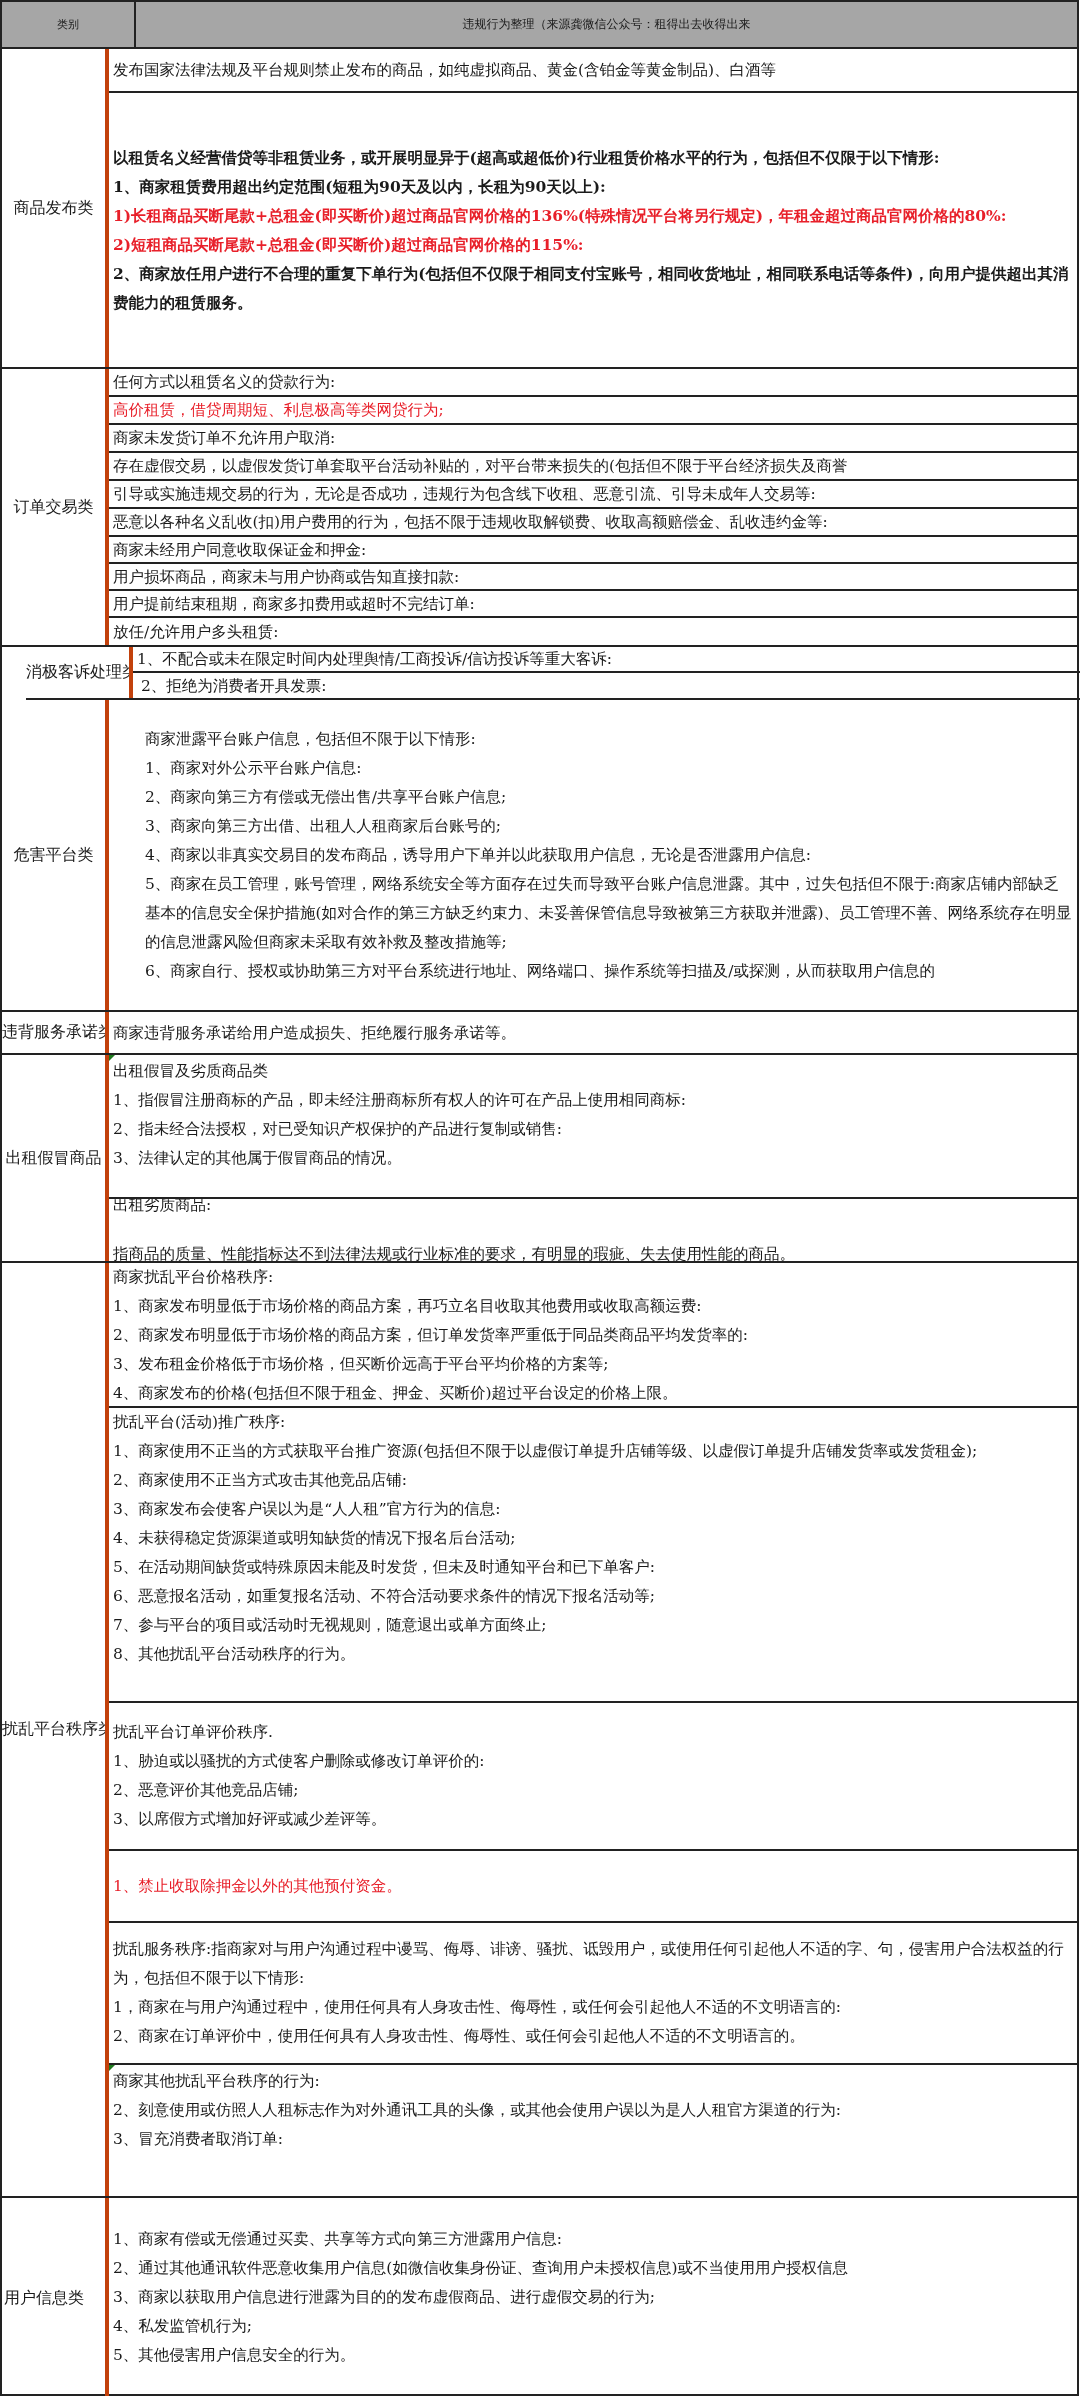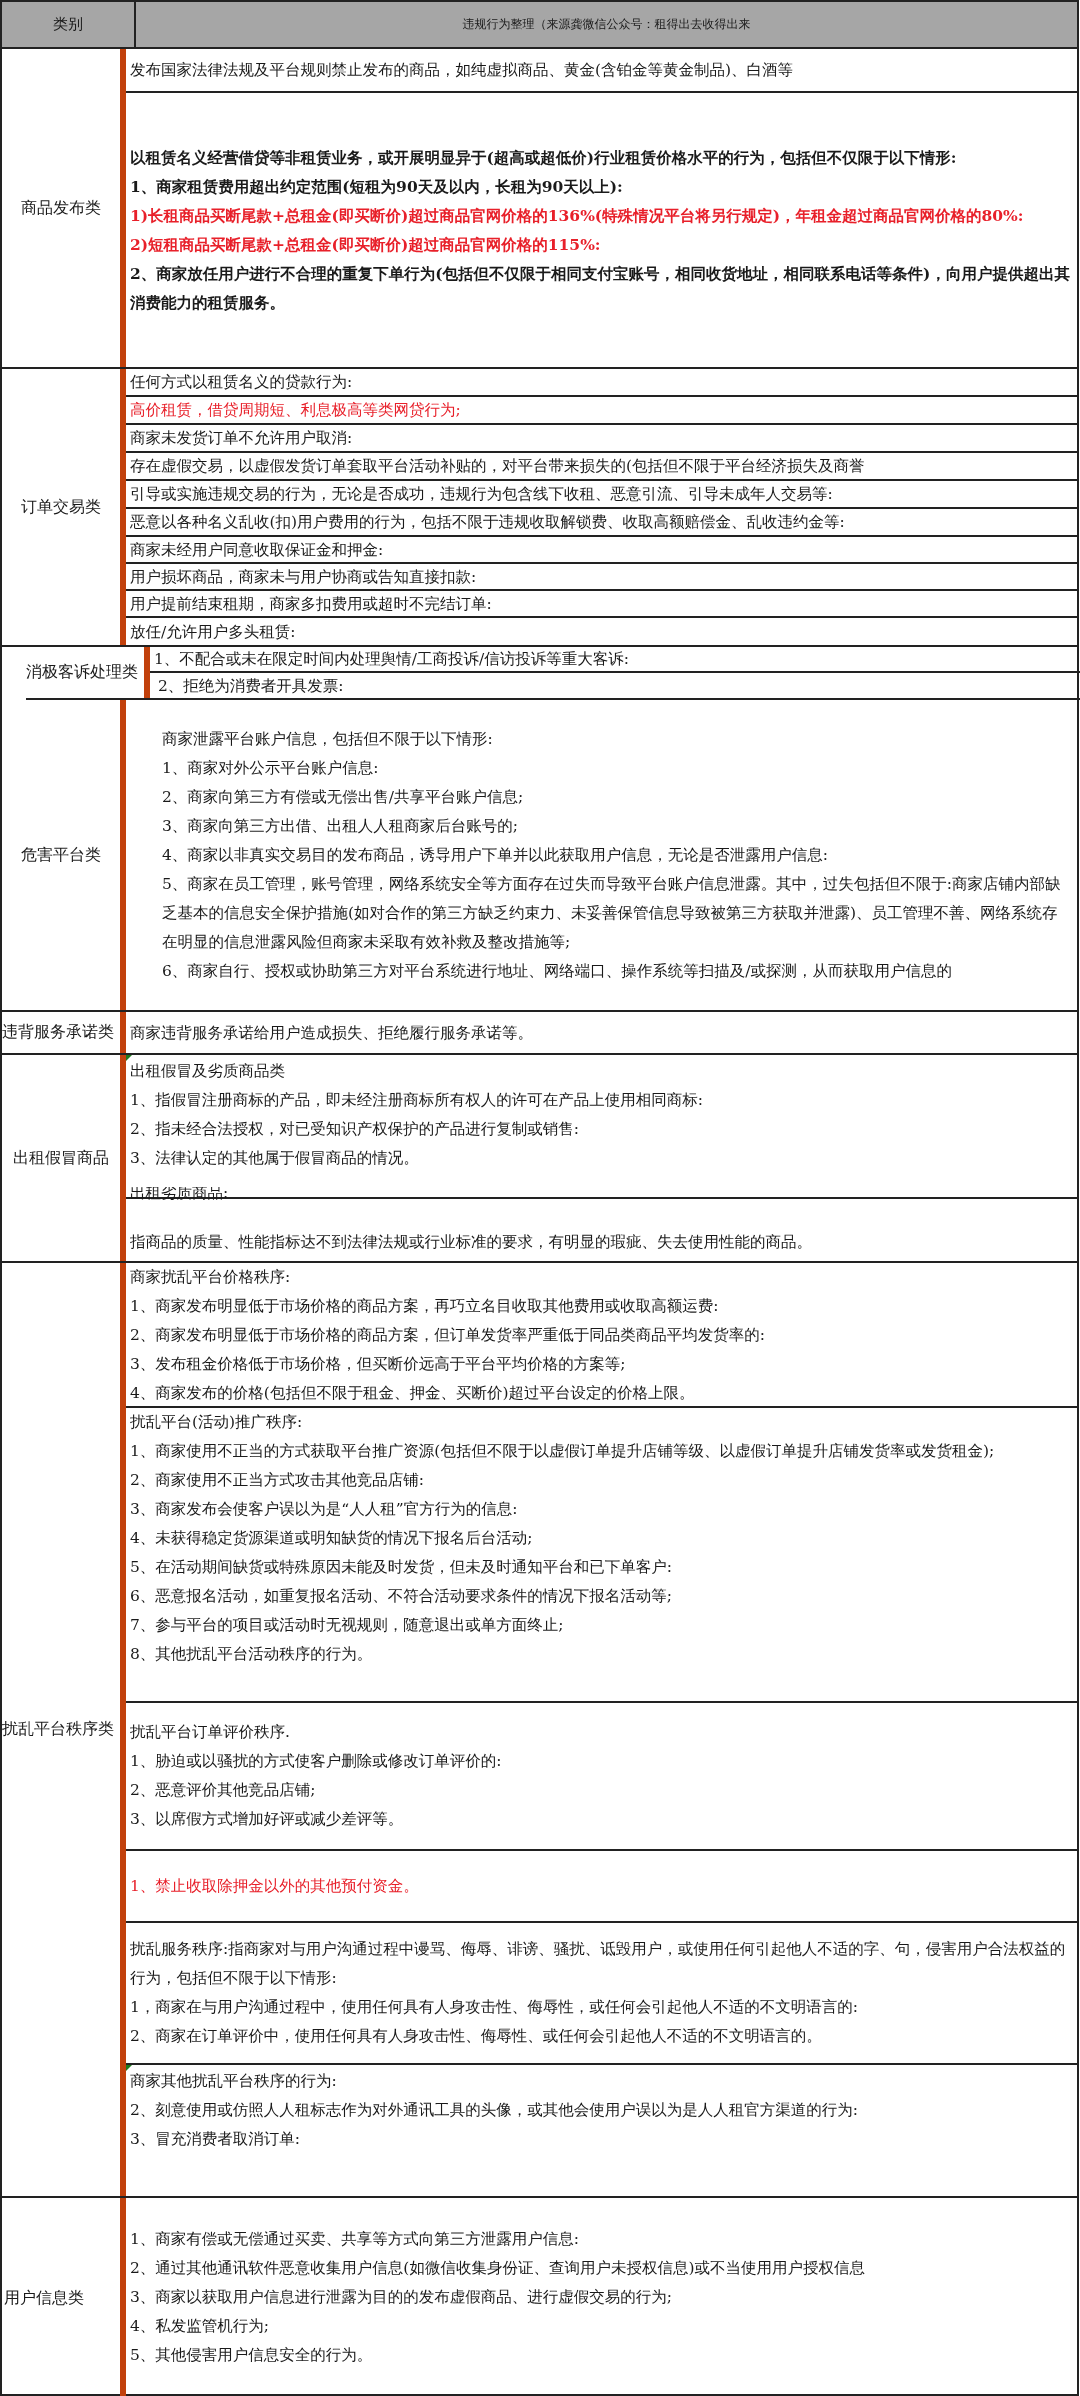--- a/index.html
+++ b/index.html
@@ -1,23 +1,23 @@
 <!DOCTYPE html>
 <html><head>
 <meta charset="utf-8">
 <style>
   html, body { margin: 0; padding: 0; background: #ffffff; }
   body { width: 1080px; height: 2396px; overflow: hidden; position: relative;
          font-family: "DejaVu Serif", "Liberation Serif", serif; color: #1a1a1a; }
   .sheet { position: absolute; left: 0; top: 0; width: 1079px; border: 2px solid #222; box-sizing: border-box; height: 2396px; }
   .hdr { position: absolute; left: 0; top: 0; height: 47px; width: 100%; background: #a6a6a6; border-bottom: 2px solid #222; box-sizing: border-box; display: flex; }
-  .hdr .c1 { width: 132px; border-right: 2px solid #222; display: flex; align-items: center; justify-content: center; font-size: 15px; }
+  .hdr .c1 { width: 132px; border-right: 2px solid #222; display: flex; align-items: center; justify-content: center; font-size: 11px; }
   .hdr .c2 { flex: 1; display: flex; align-items: center; justify-content: center; font-size: 12px; }
   .sec { position: absolute; left: 0; width: 100%; border-bottom: 2px solid #222; box-sizing: border-box; display: flex; }
-  .cat { width: 124px; border-right: 6px solid #c2410c; display: flex; align-items: center; justify-content: center; font-size: 16px; white-space: nowrap; overflow: hidden; box-sizing: border-box; flex-shrink: 0; }
+  .cat { width: 107px; border-right: 4px solid #c2410c; display: flex; align-items: center; justify-content: center; font-size: 16px; white-space: nowrap; overflow: hidden; box-sizing: border-box; flex-shrink: 0; }
   .body { flex: 1; position: relative; }
   .row { position: absolute; left: 0; right: 0; box-sizing: border-box; padding: 0 4px 0 4px; font-size: 15.5px; line-height: 29px; overflow: hidden; }
   .row.b { border-bottom: 2px solid #222; }
   .row.thin { line-height: 24px; display: flex; align-items: center; white-space: nowrap; }
   .red { color: #e8202a; }
   .line { display: block; white-space: nowrap; }
   .wrap { white-space: normal; }
   .vc { display: flex; flex-direction: column; justify-content: center; }
   .marker { position: absolute; left: 0; top: 0; width: 0; height: 0; border-top: 6px solid #1e7a1e; border-right: 6px solid transparent; }
 </style>
@@ -122,21 +122,21 @@
   <div class="sec" style="top:1053px;height:208px;">
     <div class="cat">出租假冒商品</div>
     <div class="body">
       <div class="marker"></div>
       <div class="row b" style="top:0;height:144px;padding-top:2px;">
         <span class="line">出租假冒及劣质商品类</span>
         <span class="line">1、指假冒注册商标的产品，即未经注册商标所有权人的许可在产品上使用相同商标:</span>
         <span class="line">2、指未经合法授权，对已受知识产权保护的产品进行复制或销售:</span>
         <span class="line">3、法律认定的其他属于假冒商品的情况。</span>
       </div>
-      <div class="row vc" style="top:132px;height:62px;gap:20px;">
+      <div class="row vc" style="top:144px;height:62px;gap:20px;">
         <span class="line">出租劣质商品:</span>
         <span class="line">指商品的质量、性能指标达不到法律法规或行业标准的要求，有明显的瑕疵、失去使用性能的商品。</span>
       </div>
     </div>
   </div>
 
   <div class="sec" style="top:1261px;height:935px;">
     <div class="cat" style="justify-content:flex-start;">扰乱平台秩序类</div>
     <div class="body">
       <div class="row b" style="top:0;height:145px;">

